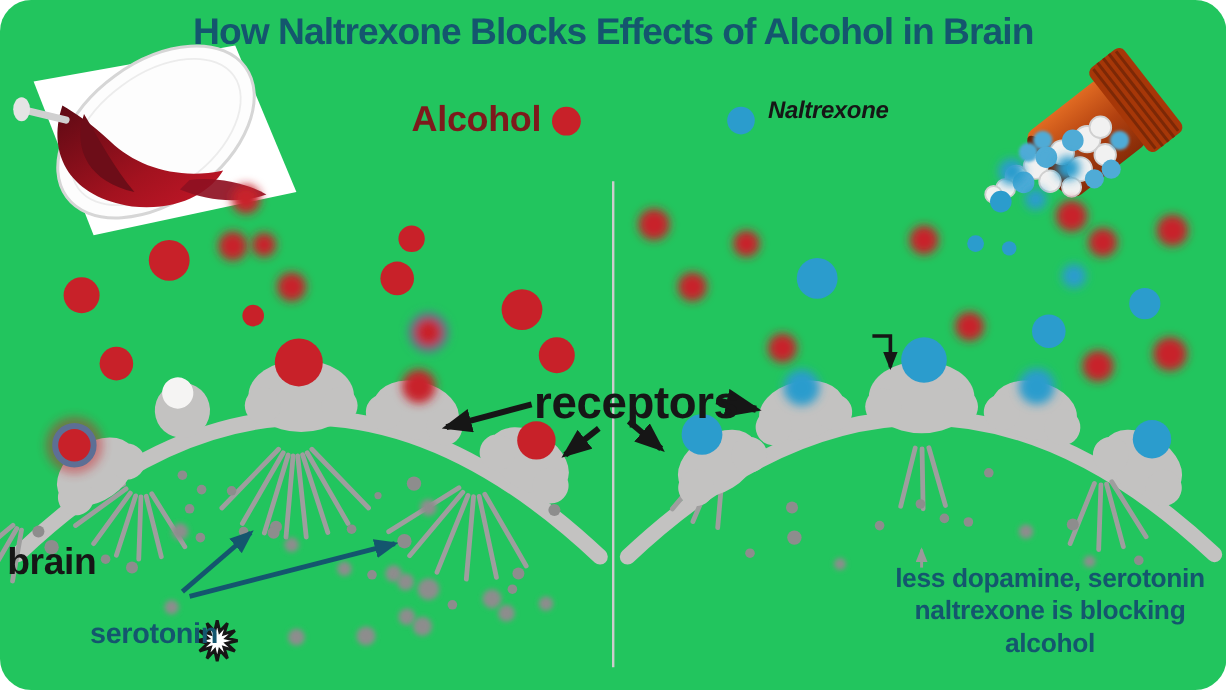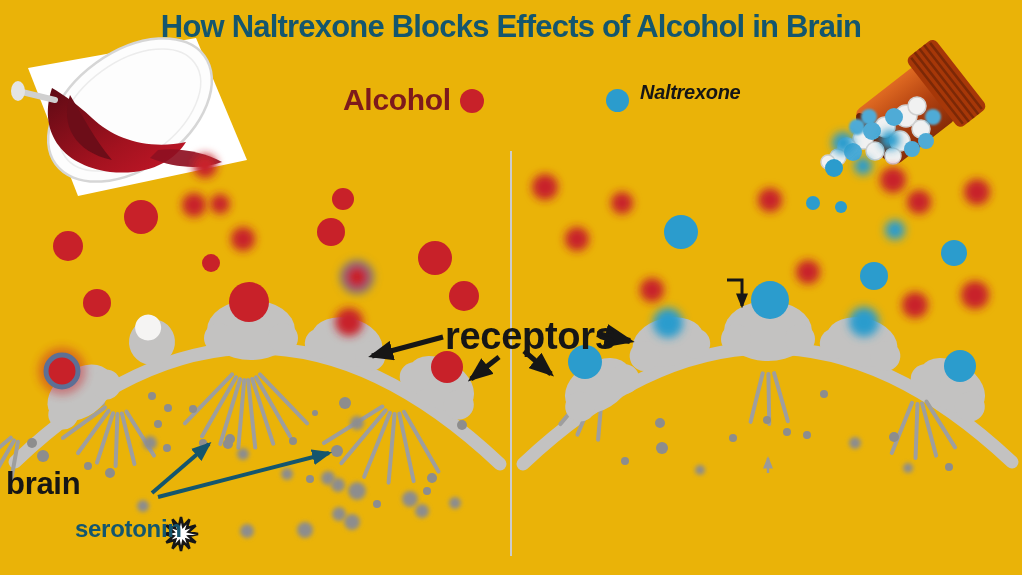--- a/index.html
+++ b/index.html
@@ -19,21 +19,21 @@
   #receptors-label{left:445px;top:315px;font-size:38px;}
   #brain-label{left:6px;top:450px;font-size:31px;}
   #dopamine-label{left:73px;top:487px;font-size:23px;}
   #serotonin-label{left:75px;top:515px;font-size:24px;}
   #right-caption{position:absolute;left:727px;top:468px;width:296px;text-align:center;
     font-weight:700;font-size:22px;line-height:27px;letter-spacing:-0.3px;}
 </style>
 </head>
 <body>
 
-<div id="stage" style="background: #eab308;">
+<div id="stage" style="background: #22c55e; border-radius: 26px;">
 
   <svg id="diagram-svg" width="1022" height="575" viewBox="0 0 1022 575">
     <defs id="defs">
       <filter id="b1" x="-150%" y="-150%" width="400%" height="400%">
           <feGaussianBlur stdDeviation="1.2"></feGaussianBlur>
         </filter>
       <filter id="b2" x="-150%" y="-150%" width="400%" height="400%">
           <feGaussianBlur stdDeviation="2"></feGaussianBlur>
         </filter>
       <filter id="b4" x="-200%" y="-200%" width="500%" height="500%">
@@ -338,16 +338,21 @@
   </svg>
 
   <div id="title" class="lbl" style="color: rgb(20, 86, 110);">How Naltrexone Blocks Effects of Alcohol in Brain</div>
 
   <div id="legend-alcohol-label" class="lbl" style="color: rgb(125, 26, 28);">Alcohol</div>
   <div id="legend-alcohol-dot" class="legend-dot" style="background: rgb(200, 33, 41);"></div>
   <div id="legend-naltrexone-dot" class="legend-dot" style="background: rgb(43, 156, 205);"></div>
   <div id="legend-naltrexone-label" class="lbl" style="color: rgb(22, 22, 22);">Naltrexone</div>
 
   <div id="receptors-label" class="lbl" style="color: rgb(22, 22, 22);">receptors</div>
-  <div id="brain-label" class="lbl" style="color: rgb(22, 22, 22); margin-top: 16px;">brain</div>
+  <div id="brain-label" class="lbl" style="color: rgb(22, 22, 22);">brain</div>
   <div id="serotonin-label" class="lbl" style="color: rgb(20, 86, 110);">serotonin</div>
 
+  <div id="right-caption" style="color: rgb(20, 86, 110);">
+    <div>less dopamine, serotonin</div>
+    <div>naltrexone is blocking</div>
+    <div>alcohol</div>
+  </div>
 </div>
 
 </body></html>

